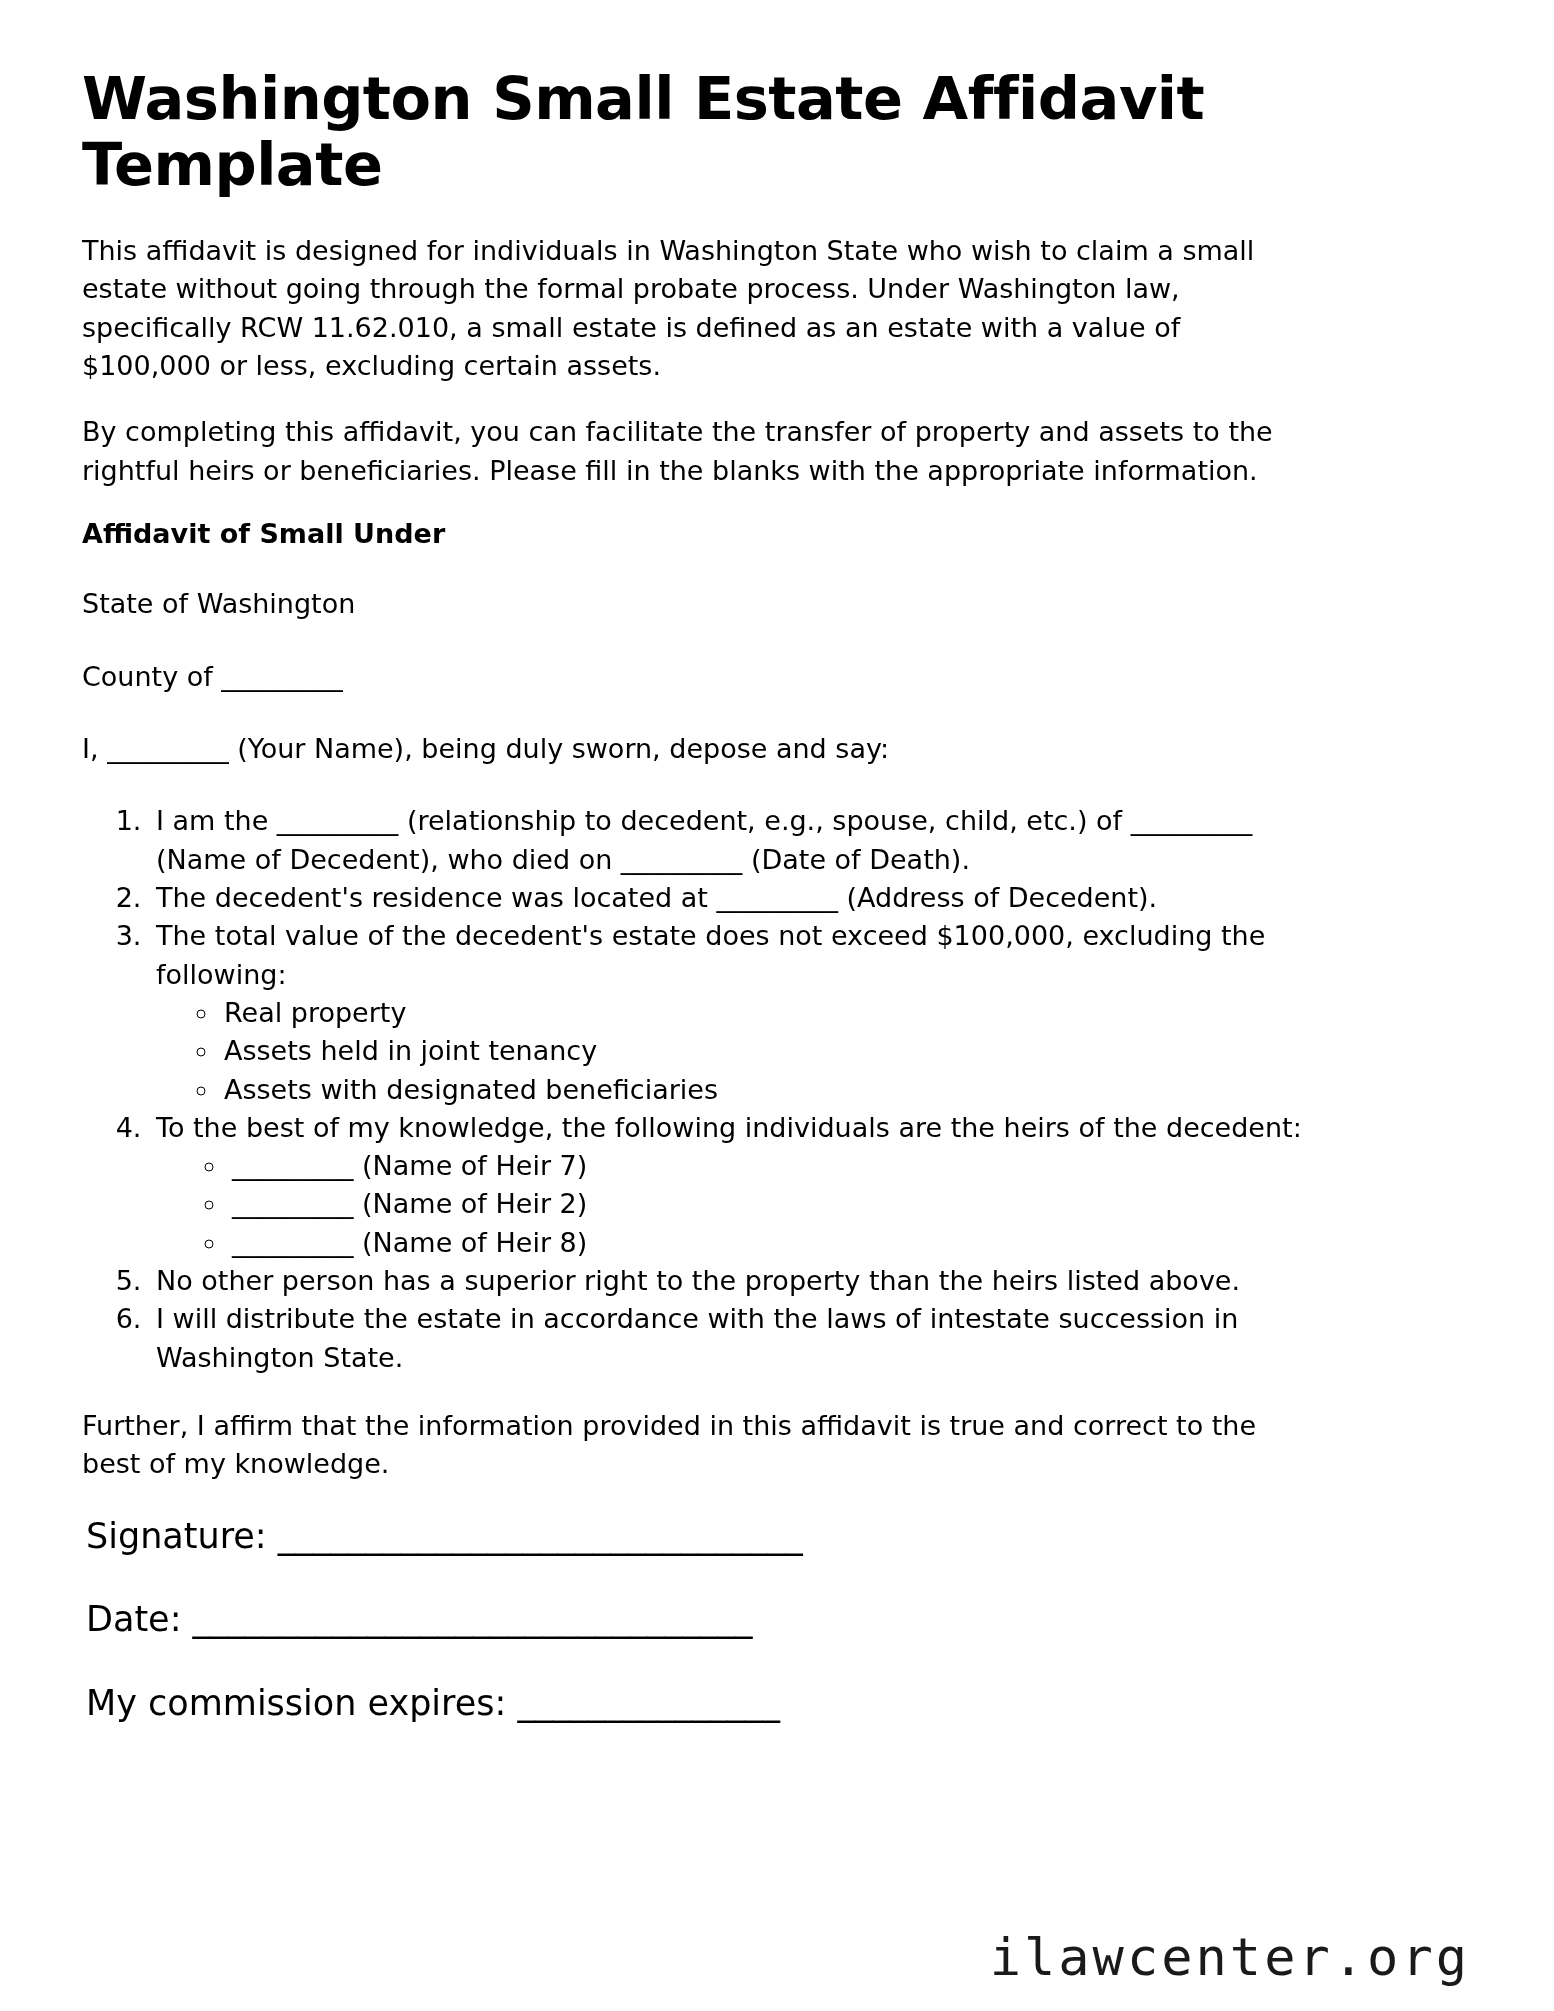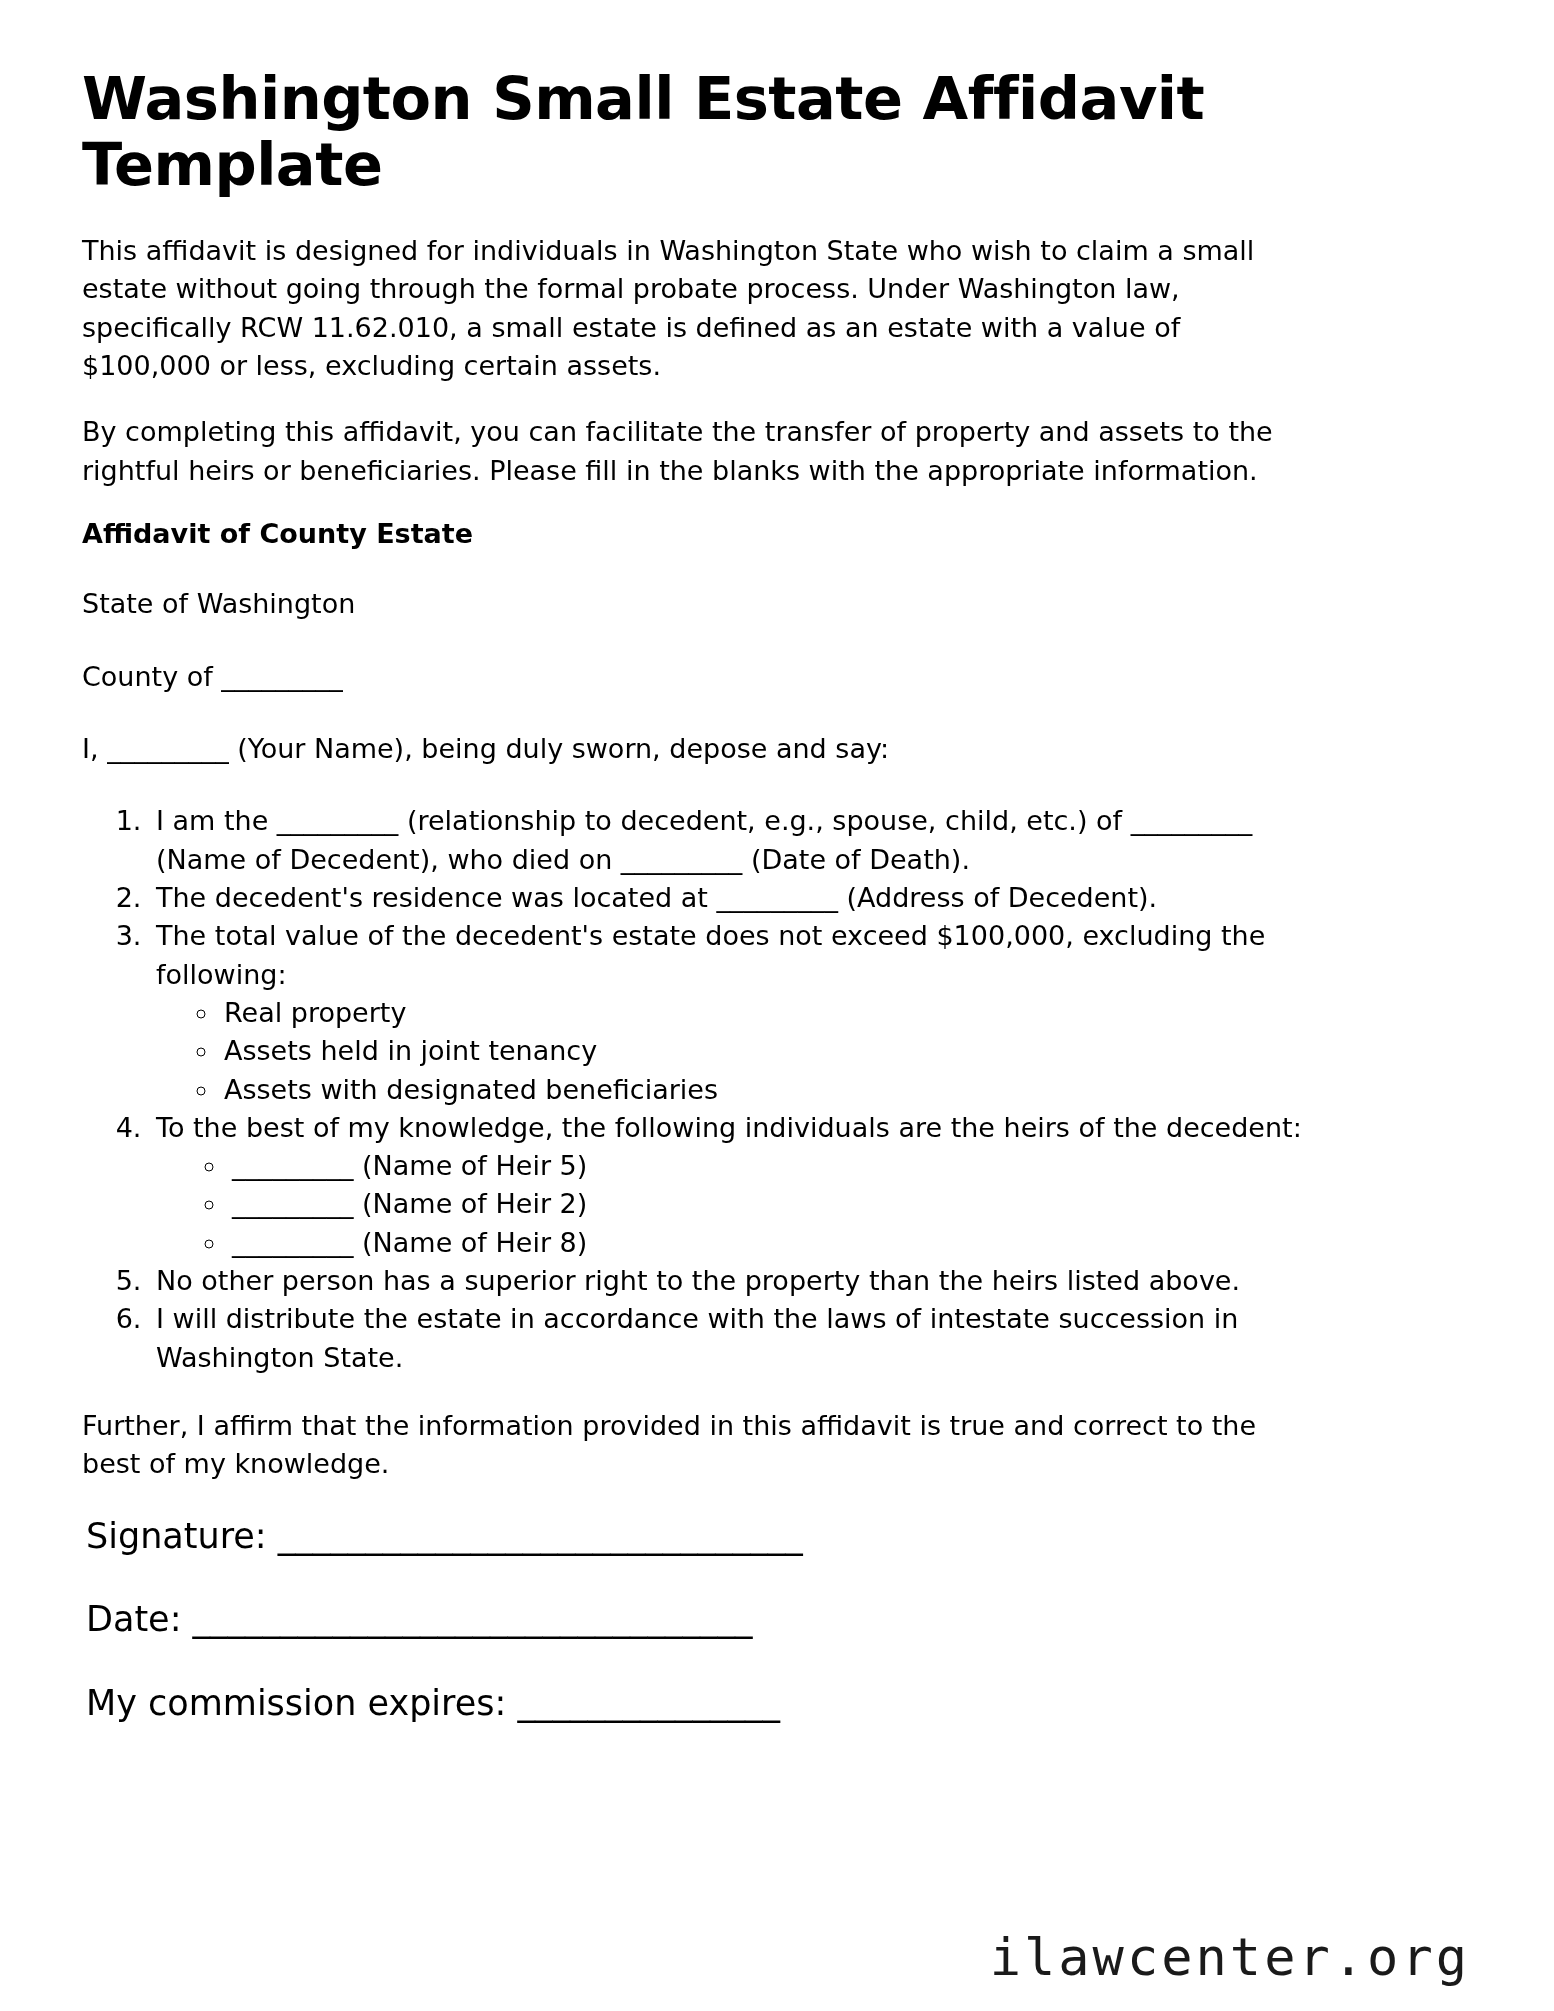--- a/index.html
+++ b/index.html
@@ -88,21 +88,21 @@
 </head>
 <body>
 
 <div class="page">
 
   <h1 class="doc-title">Washington Small Estate Affidavit Template</h1>
 
   <p class="para">This affidavit is designed for individuals in Washington State who wish to claim a small estate without going through the formal probate process. Under Washington law, specifically RCW 11.62.010, a small estate is defined as an estate with a value of $100,000 or less, excluding certain assets.</p>
   <p class="para tight">By completing this affidavit, you can facilitate the transfer of property and assets to the rightful heirs or beneficiaries. Please fill in the blanks with the appropriate information.</p>
 
-  <h2 class="section-head">Affidavit of County Estate</h2>
+  <h2 class="section-head">Affidavit of Small Under</h2>
 
   <p class="line">State of Washington</p>
   <p class="line">County of _________</p>
   <p class="line">I, _________ (Your Name), being duly sworn, depose and say:</p>
 
   <ol class="claims">
     <li>
       <span>I am the _________ (relationship to decedent, e.g., spouse, child, etc.) of _________ (Name of Decedent), who died on _________ (Date of Death).</span>
     </li>
     <li>
@@ -112,21 +112,21 @@
       <span>The total value of the decedent's estate does not exceed $100,000, excluding the following:</span>
       <ul class="sub">
         <li>Real property</li>
         <li>Assets held in joint tenancy</li>
         <li>Assets with designated beneficiaries</li>
       </ul>
     </li>
     <li>
       <span>To the best of my knowledge, the following individuals are the heirs of the decedent:</span>
       <ul class="sub heirs">
-        <li>_________ (Name of Heir 5)</li>
+        <li>_________ (Name of Heir 7)</li>
         <li>_________ (Name of Heir 2)</li>
         <li>_________ (Name of Heir 8)</li>
       </ul>
     </li>
     <li>
       <span>No other person has a superior right to the property than the heirs listed above.</span>
     </li>
     <li>
       <span>I will distribute the estate in accordance with the laws of intestate succession in Washington State.</span>
     </li>

